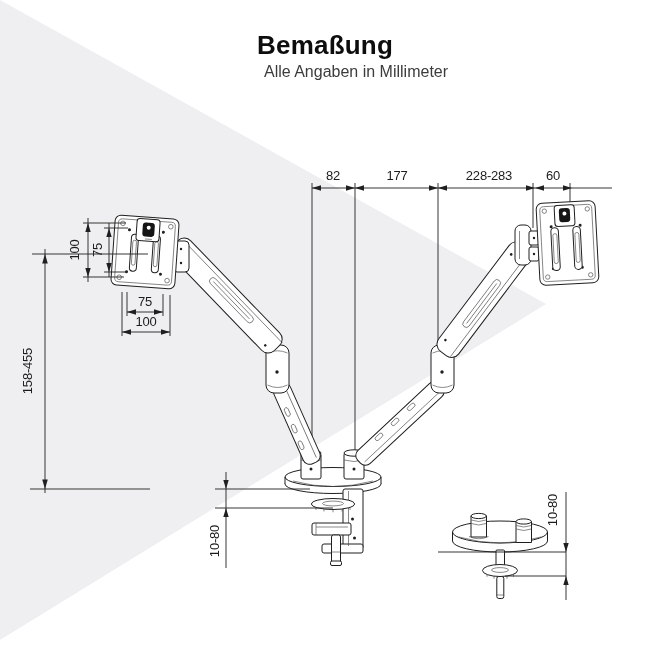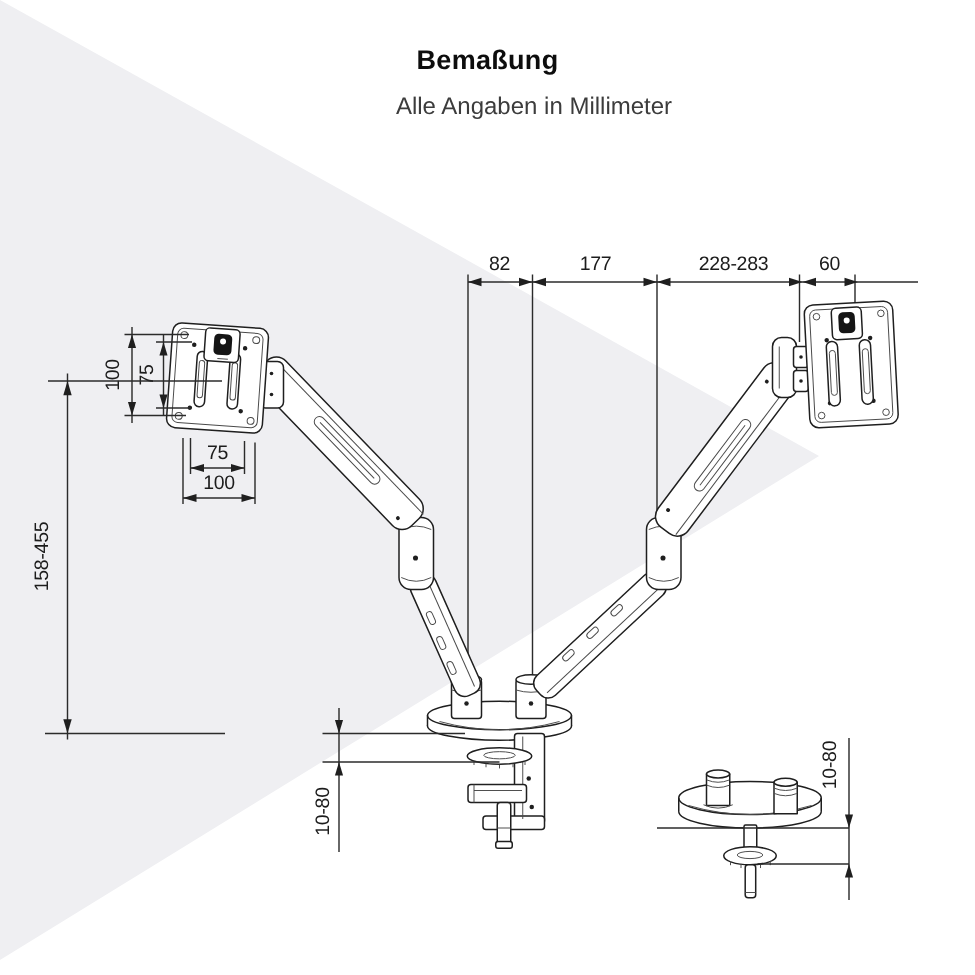--- a/index.html
+++ b/index.html
@@ -2,21 +2,21 @@
 <html><head>
 <meta charset="utf-8">
 <style>
   html,body{margin:0;padding:0;background:#fff;}
   .stage{
     position:relative;width:650px;height:650px;background:#ffffff;
     font-family:"Liberation Sans", sans-serif;overflow:hidden;
   }
   .page-title{
     position:absolute;top:30px;left:0;width:650px;text-align:center;
-    font-size:18px;font-weight:700;color:#0d0d0d;letter-spacing:.2px;
+    font-size:26px;font-weight:700;color:#0d0d0d;letter-spacing:.2px;
   }
   .page-subtitle{
     position:absolute;top:63px;left:0;width:650px;text-align:center;
     font-size:16px;font-weight:400;color:#3c3c3c;padding-left:31px;
   }
   svg{position:absolute;left:0;top:0;}
   .dimtext{
     font-family:"Liberation Sans", sans-serif;font-size:13px;fill:#1c1c1c;
     letter-spacing:-0.2px;
   }

